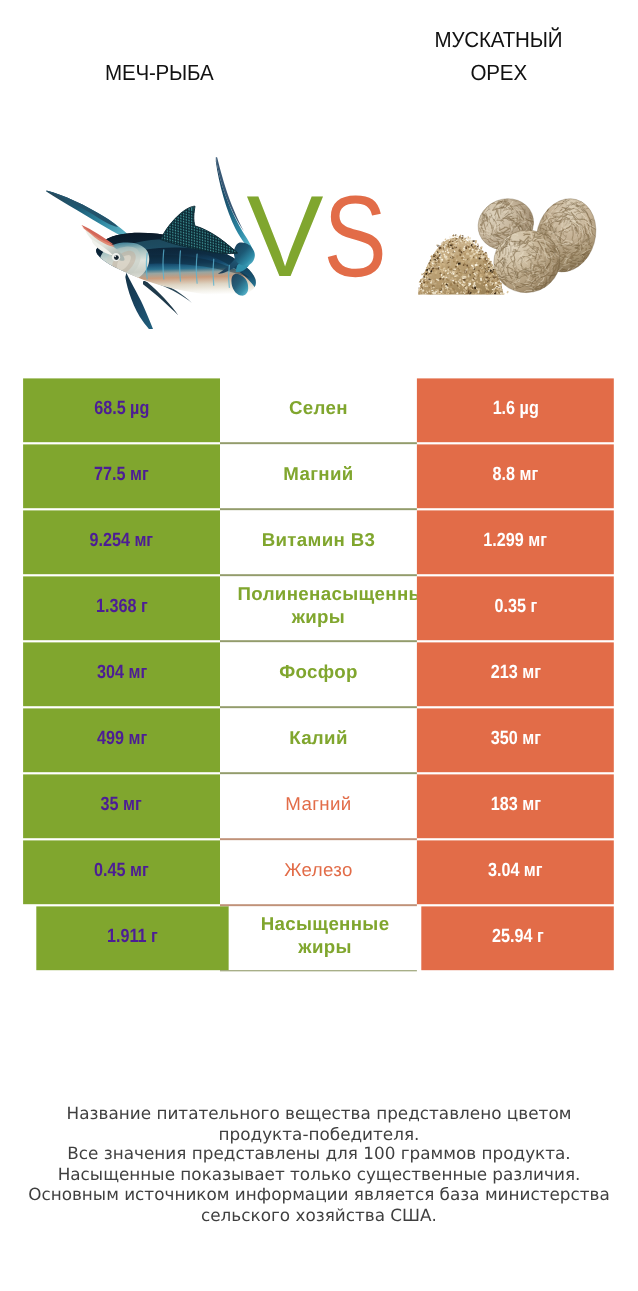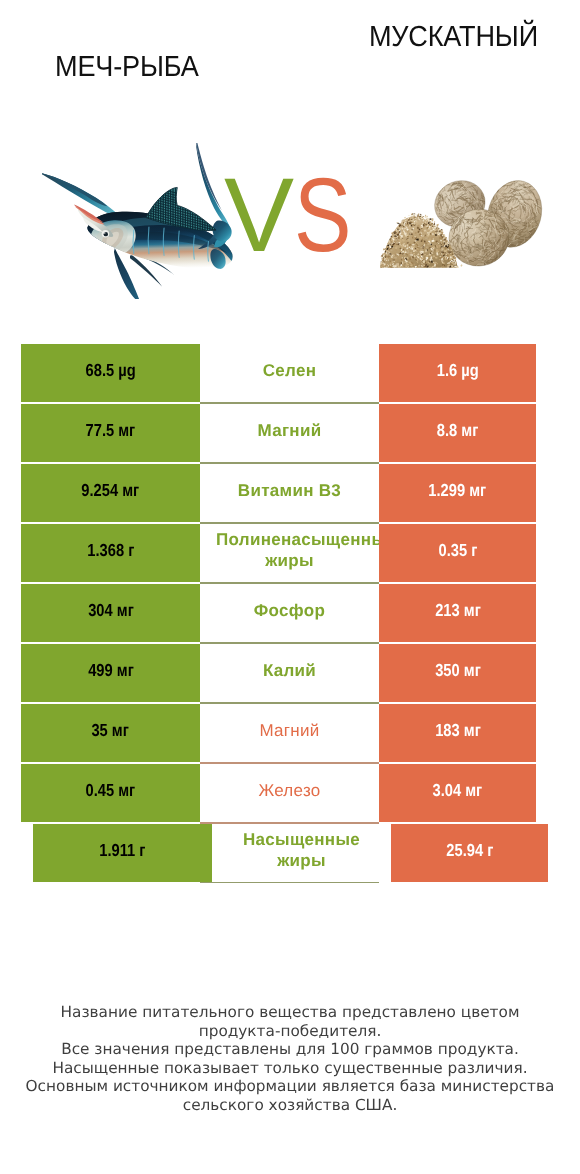--- a/index.html
+++ b/index.html
@@ -3,22 +3,22 @@
 <meta charset="utf-8">
 <title>Меч-рыба vs Мускатный орех</title>
 <style>
   html,body{margin:0;padding:0;}
   body{width:580px;height:1174px;background:#ffffff;font-family:"Liberation Sans",sans-serif;overflow:hidden;
         -webkit-font-smoothing:antialiased;text-rendering:geometricPrecision;}
   .page{position:relative;width:580px;height:1174px;background:#fff;}
 
   
   .title{position:absolute;font-family:"Liberation Sans",sans-serif;font-weight:400;
-         font-size:29px;line-height:30px;color:#111111;text-align:center;letter-spacing:-0.2px;}
-  #title-left{left:0;top:52px;width:253px;}
+         font-size:20px;line-height:30px;color:#111111;text-align:center;letter-spacing:-0.2px;}
+  #title-left{left:0;top:52px;width:253px;padding-left:18px;}
   #title-left span,#title-right div span{display:inline-block;transform:scaleX(0.935);transform-origin:center;}
   #title-right{left:327px;top:22px;width:253px;}
 
   
   .hero{position:absolute;left:0;top:120px;width:580px;height:210px;}
   #fish-svg,#nut-svg{display:block;}
   #fish-img{position:absolute;left:42px;top:23px;width:194px;height:156px;}
   #nut-img{position:absolute;left:380px;top:51px;width:167px;height:105px;}
   .vs{position:absolute;top:35px;font-family:"Liberation Sans",sans-serif;
       font-weight:400;font-size:105px;line-height:105px;}
@@ -28,22 +28,22 @@
   
   .table{position:absolute;left:21px;top:344px;width:537px;}
   .row{position:relative;height:58px;margin-bottom:2px;display:flex;}
   .row:last-child{margin-bottom:0;padding-left:12px;}
   .row:last-child::after{bottom:-1.4px;}
   .cell{height:58px;display:flex;align-items:center;justify-content:center;
         box-sizing:border-box;text-align:center;padding-bottom:6px;}
   .cell > span{display:inline-block;}
   .cell-left,.cell-right{font-size:17.4px;font-weight:700;line-height:21px;}
   .cell-left > span,.cell-right > span{transform:scaleX(0.845);transform-origin:center;white-space:nowrap;}
-  .cell-left{width:179px;background:#80a62e;color:#000000;}
-  .cell-right{width:157px;background:#e26c48;color:#ffffff;}
+  .cell-left{width:179px;background:#80a62e;color:#4c1d95;}
+  .cell-right{width:179px;background:#e26c48;color:#ffffff;}
   .cell-mid{width:179px;background:#ffffff;overflow:hidden;padding:0 16px 6px;
             font-size:17px;font-weight:400;letter-spacing:0.3px;line-height:21px;}
   .row{position:relative;}
   .row::after{content:"";position:absolute;left:179px;width:179px;bottom:-1.5px;height:1.3px;}
   .row-green::after{background:#939c6c;}
   .row-orange::after{background:#c09279;}
   .cell-mid > span{white-space:nowrap;display:block;width:147px;}
   .cell-mid.wrap > span{white-space:normal;}
   .row-green{color:#80a62e;}
   .row-orange{color:#e26c48;}
@@ -56,20 +56,21 @@
   .footer div{white-space:nowrap;}
 </style>
 </head>
 <body>
 
 <div class="page">
 
   <div class="title" id="title-left"><span>МЕЧ-РЫБА</span></div>
   <div class="title" id="title-right">
     <div><span>МУСКАТНЫЙ</span></div>
+    <div><span>ОРЕХ</span></div>
   </div>
 
   <div class="hero">
     <div id="fish-img">
         <svg id="fish-svg" viewBox="0 0 205 165" width="194" height="156" xmlns="http://www.w3.org/2000/svg">
   <defs>
     <linearGradient id="fb" x1="0.45" y1="0.05" x2="0.52" y2="1">
       <stop offset="0.00" stop-color="#0b1e2e"></stop>
       <stop offset="0.30" stop-color="#0e2a40"></stop>
       <stop offset="0.46" stop-color="#14476a"></stop>

